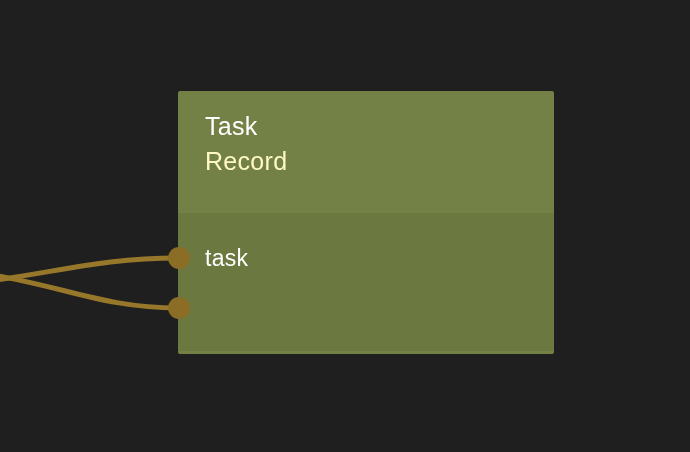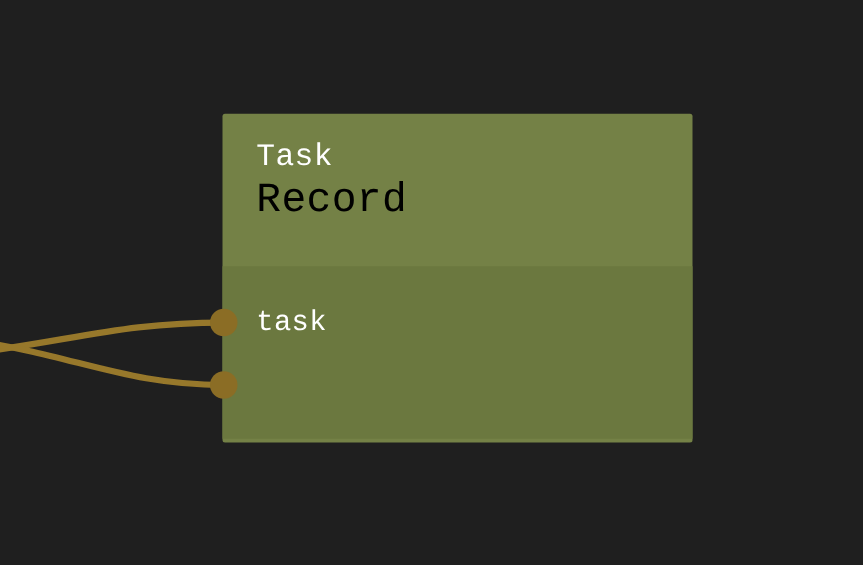--- a/index.html
+++ b/index.html
@@ -5,21 +5,21 @@
   html, body { margin: 0; padding: 0; }
   body {
     width: 690px; height: 452px;
     background: #1f1f1f;
     overflow: hidden;
     font-family: "Liberation Sans", "DejaVu Sans", sans-serif;
     position: relative;
   }
   .canvas {
     position: absolute; inset: 0;
-    width: 690px; height: 452px; font-family: Liberation Mono, monospace;
+    width: 690px; height: 452px;
   }
   .wires-svg {
     position: absolute; left: 0; top: 0;
     width: 690px; height: 452px;
     overflow: visible;
     pointer-events: none;
   }
   .wires-svg path {
     fill: none;
     stroke: #97782b;
@@ -43,22 +43,22 @@
     box-sizing: border-box;
   }
   .node-title {
     color: #ffffff;
     font-size: 25px;
     font-weight: 400;
     line-height: 34px;
     letter-spacing: 0.3px;
   }
   .node-subtitle {
-    color: #000000;
-    font-size: 33px;
+    color: #fef9c3;
+    font-size: 25px;
     font-weight: 400;
     line-height: 36px;
     letter-spacing: 0.3px;
   }
   .node-body {
     position: absolute;
     left: 0; top: 122px; right: 0;
     height: 138px;
     background: #6b783f;
   }

